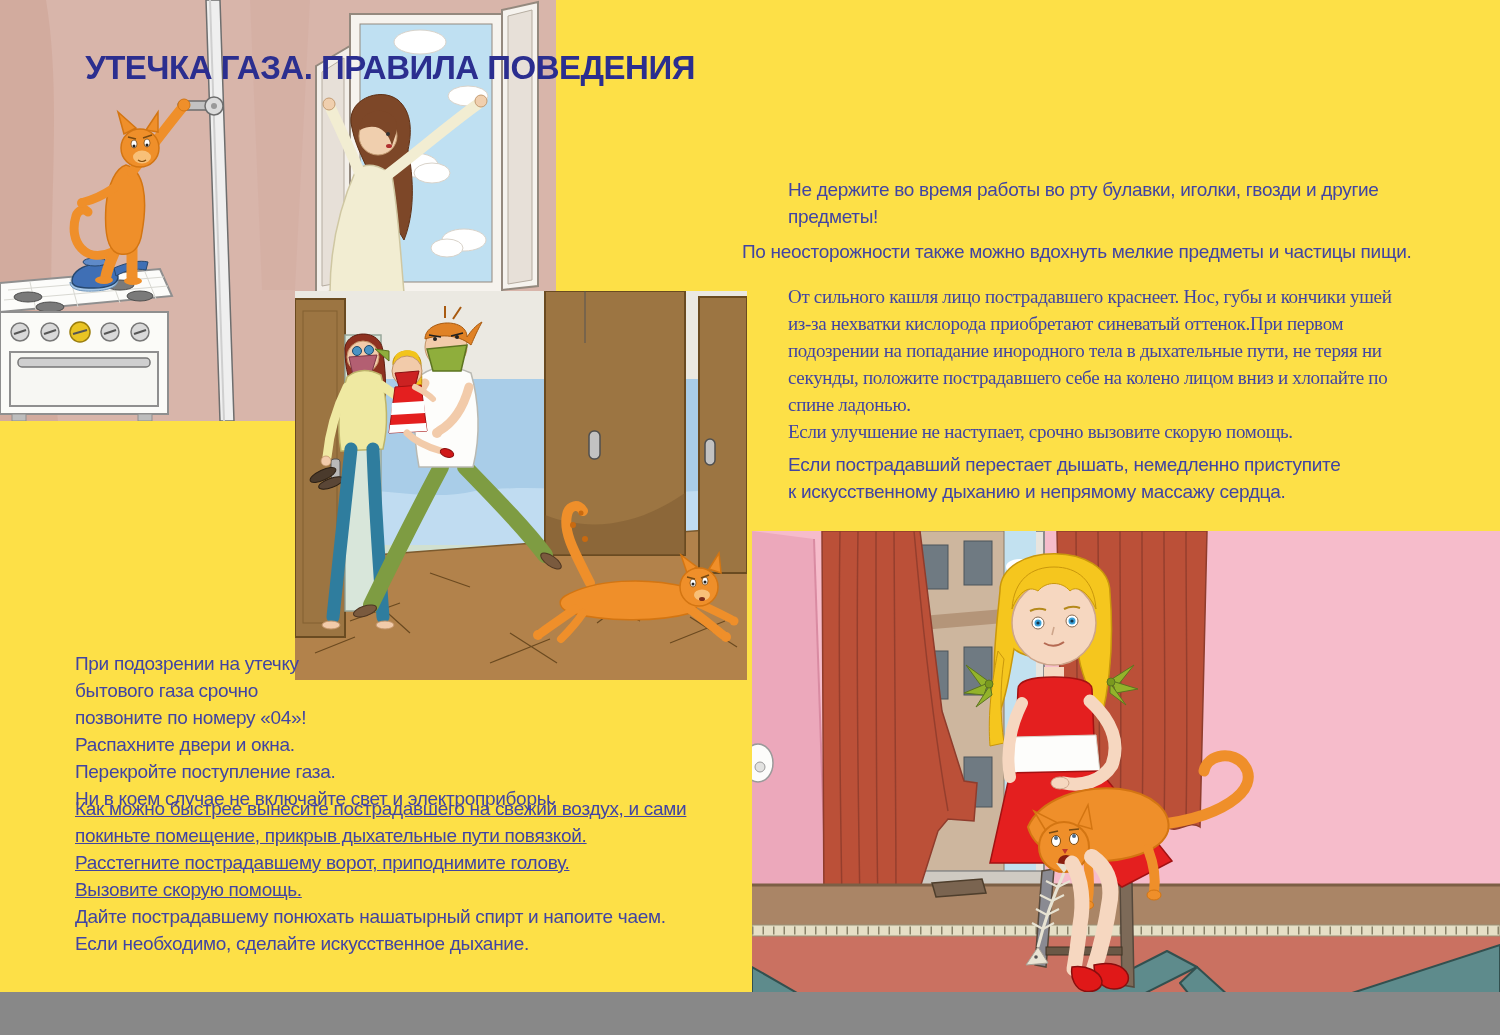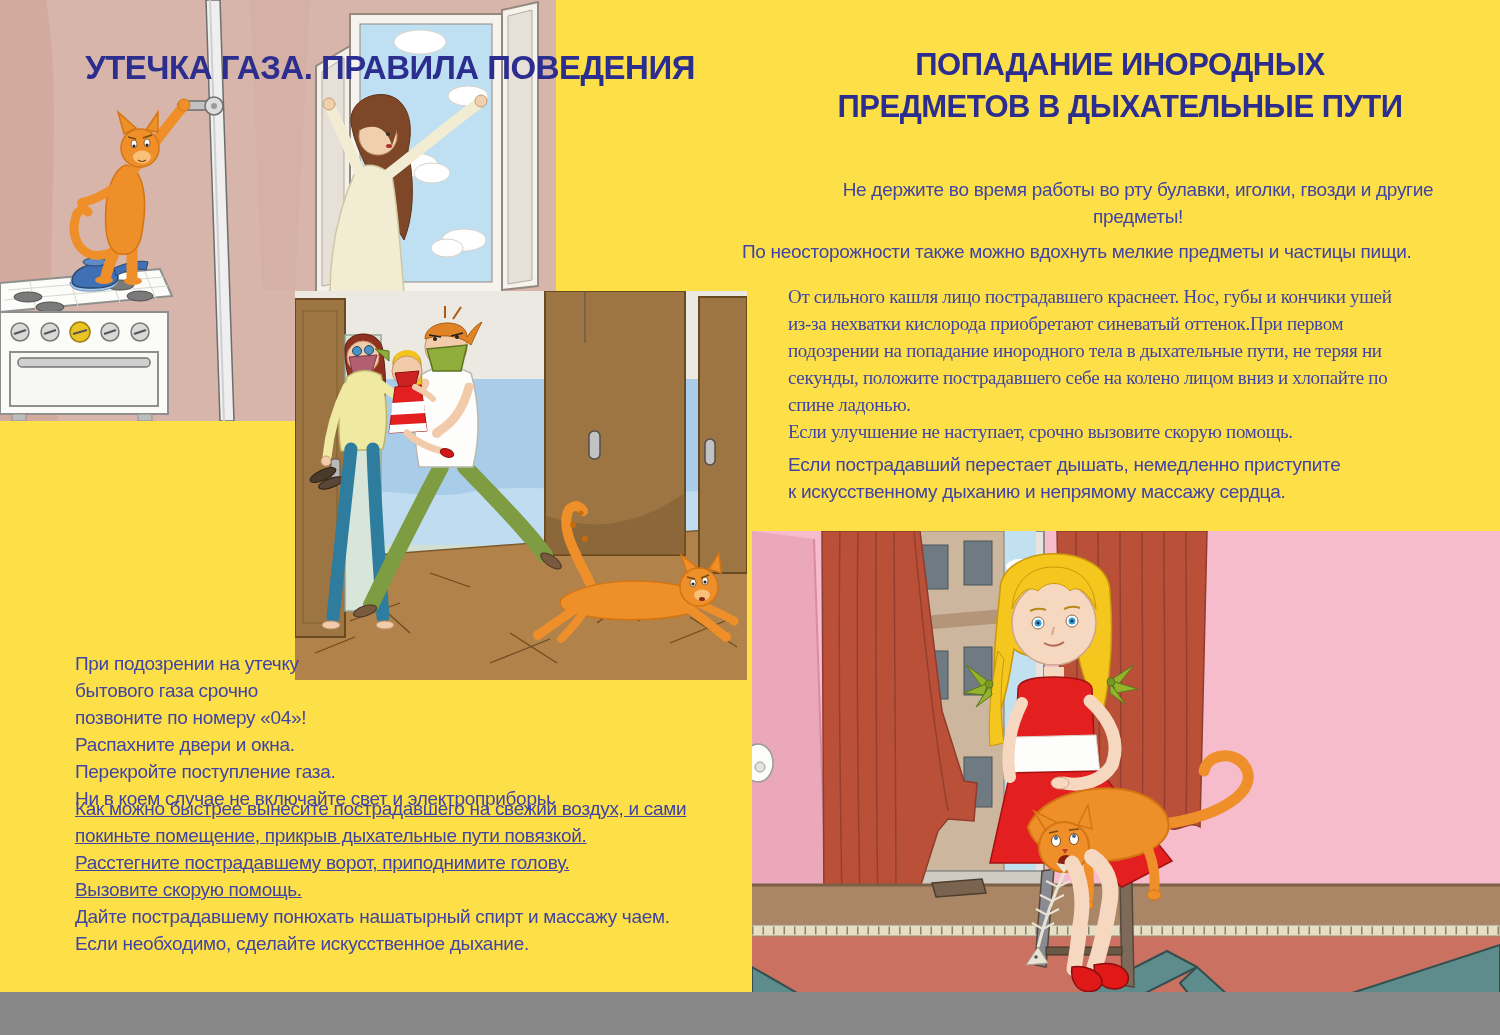--- a/index.html
+++ b/index.html
@@ -18,21 +18,21 @@
   .title-left{left:15px;top:48px;width:750px;font-size:33px;line-height:40px;}
   .title-right{left:770px;top:44px;width:700px;font-size:31px;line-height:42px;}
   .txt{
     position:absolute;color:#4144a3;font-size:19px;line-height:27px;
     letter-spacing:-0.3px;white-space:pre-line;
   }
   .symptoms{left:75px;top:424px;width:270px;}
   .steps{left:75px;top:650px;width:700px;}
   .evacuate{left:75px;top:795px;width:700px;text-decoration:underline;}
   .ammonia{left:75px;top:903px;width:700px;}
-  .p1{left:788px;top:176px;width:700px;text-align:center;}
+  .p1{left:788px;top:176px;width:700px;}
   .p2{left:742px;top:238px;width:700px;}
   .p3{left:788px;top:283px;width:700px;font-family:Liberation Serif, serif;}
   .p4{left:788px;top:428px;width:700px;margin-top:23px;}
 </style>
 </head>
 <body>
 
 <div class="poster">
 
   <svg class="illo kitchen" width="556" height="421" viewBox="0 0 556 421">
@@ -384,34 +384,32 @@
 
     <g>
       <path d="M340,326 C354,336 360,350 358,368 C354,396 348,420 342,438" fill="none" stroke="#f6d7c0" stroke-width="16" stroke-linecap="round"></path>
       <path d="M320,332 C330,348 332,372 328,394 C326,412 324,426 322,438" fill="none" stroke="#f6d7c0" stroke-width="15" stroke-linecap="round"></path>
       <path d="M342,434 C358,430 372,434 376,444 C378,452 372,458 362,458 C352,458 342,450 342,434 Z" fill="#e01818" stroke="#8a0e0e" stroke-width="1.5"></path>
       <path d="M320,436 C334,434 348,440 350,450 C350,458 342,462 332,460 C324,458 318,448 320,436 Z" fill="#e01818" stroke="#8a0e0e" stroke-width="1.5"></path>
     </g>
   </svg>
 
   <h1 class="title title-left">УТЕЧКА ГАЗА. ПРАВИЛА ПОВЕДЕНИЯ</h1>
-  <h1 class="title title-right">ПОПАДАНИЕ ИНОРОДНЫХ
-ПРЕДМЕТОВ В ДЫХАТЕЛЬНЫЕ ПУТИ</h1>
 
   <div class="txt steps">При подозрении на утечку
 бытового газа срочно
 позвоните по номеру «04»!
 Распахните двери и окна.
 Перекройте поступление газа.
 Ни в коем случае не включайте свет и электроприборы.</div>
   <div class="txt evacuate">Как можно быстрее вынесите пострадавшего на свежий воздух, и сами
 покиньте помещение, прикрыв дыхательные пути повязкой.
 Расстегните пострадавшему ворот, приподнимите голову.
 Вызовите скорую помощь.</div>
-  <div class="txt ammonia">Дайте пострадавшему понюхать нашатырный спирт и массажу чаем.
+  <div class="txt ammonia">Дайте пострадавшему понюхать нашатырный спирт и напоите чаем.
 Если необходимо, сделайте искусственное дыхание.</div>
 
   <div class="txt p1">Не держите во время работы во рту булавки, иголки, гвозди и другие
 предметы!</div>
   <div class="txt p2">По неосторожности также можно вдохнуть мелкие предметы и частицы пищи.</div>
   <div class="txt p3">От сильного кашля лицо пострадавшего краснеет. Нос, губы и кончики ушей
 из-за нехватки кислорода приобретают синеватый оттенок.При первом
 подозрении на попадание инородного тела в дыхательные пути, не теряя ни
 секунды, положите пострадавшего себе на колено лицом вниз и хлопайте по
 спине ладонью.

